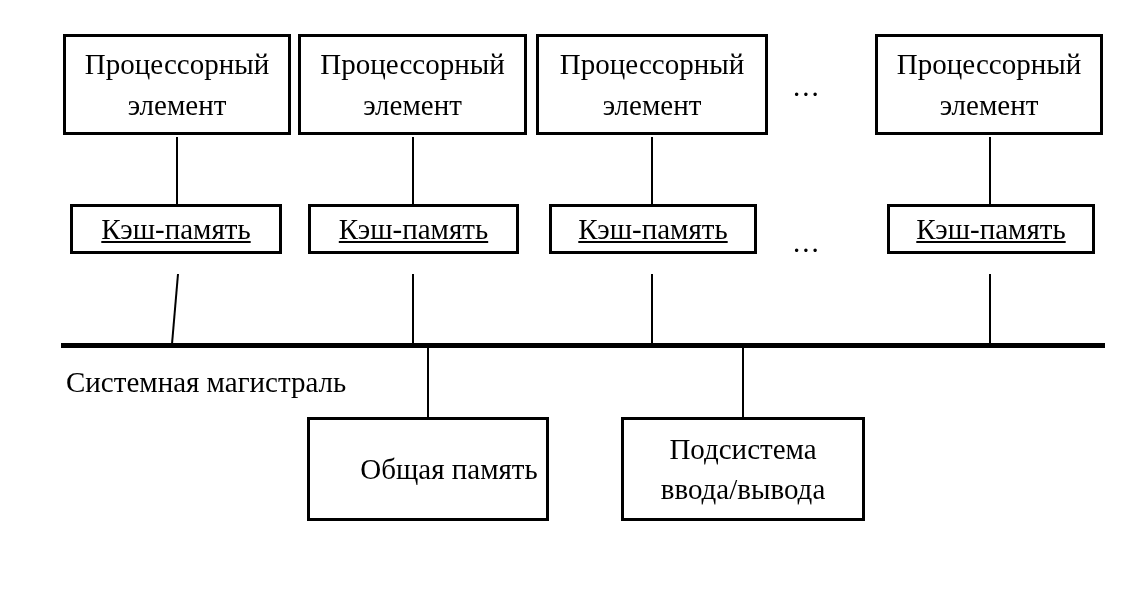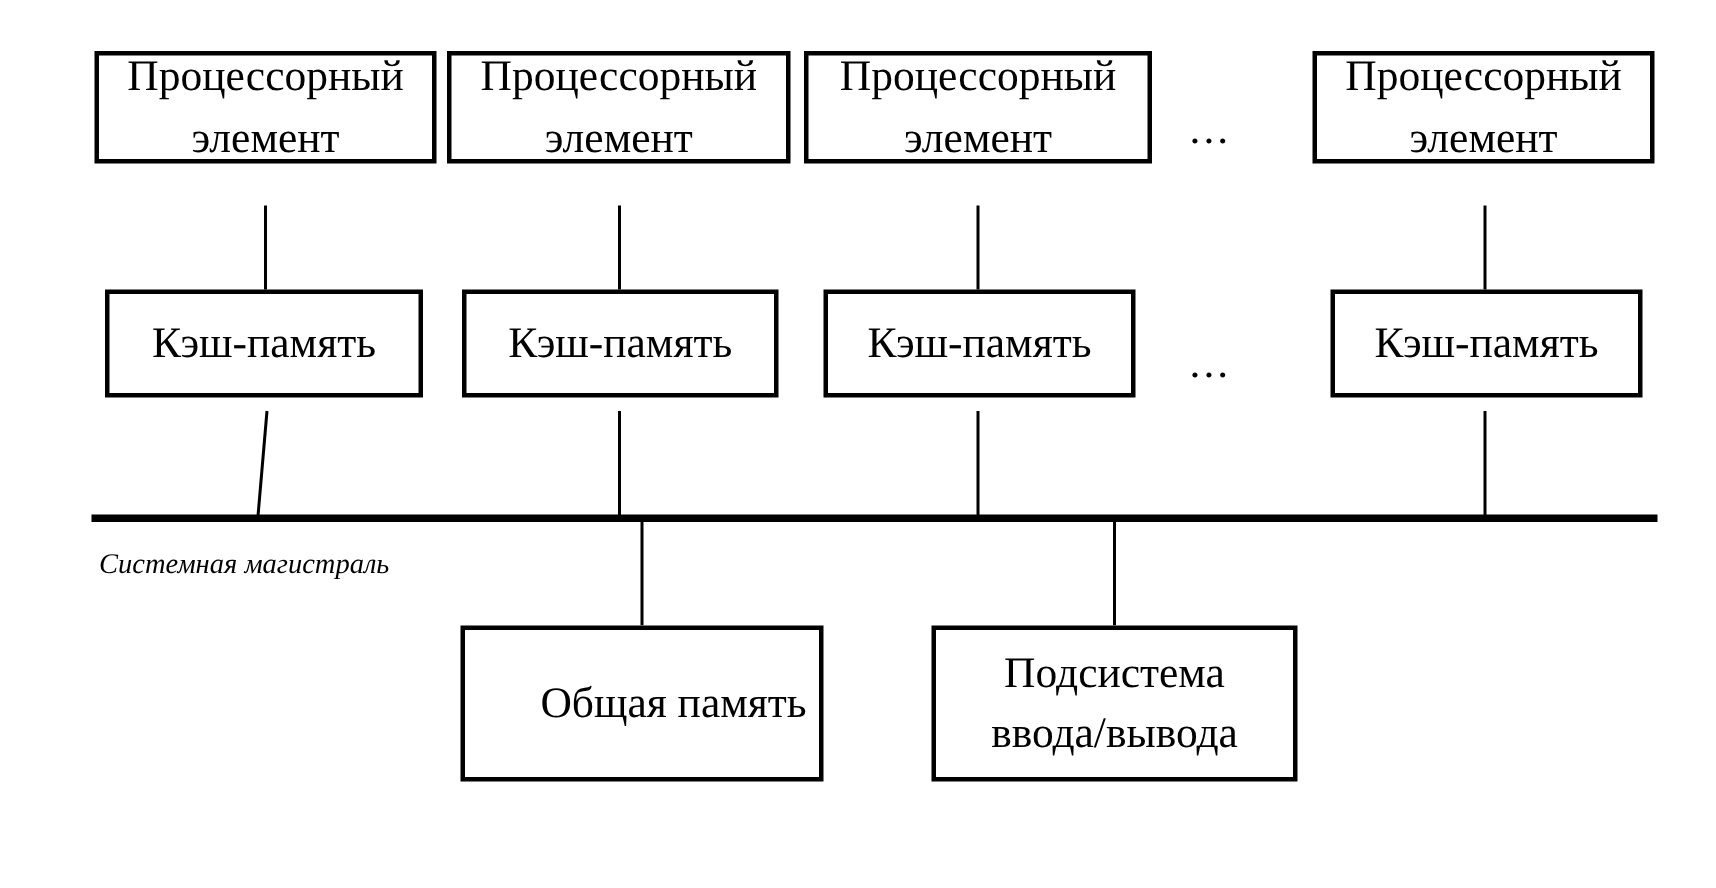--- a/index.html
+++ b/index.html
@@ -21,22 +21,22 @@
     box-sizing: border-box;
     border: 3px solid #000000;
     background: #ffffff;
     display: flex;
     align-items: center;
     justify-content: center;
     text-align: center;
     font-size: 29px;
     line-height: 1.38;
   }
-  .proc  { top: 34px;  height: 75px; }
-  .cache { top: 193px; height: 72px;  }
+  .proc  { top: 34px;  height: 101px; }
+  .cache { top: 204px; height: 50px; text-decoration: underline;  }
   .lower { top: 417px; height: 104px; padding-left: 42px; }
   .proc-1  { left: 63px;  width: 228px; }
   .proc-2  { left: 298px; width: 229px; }
   .proc-3  { left: 536px; width: 232px; }
   .proc-4  { left: 875px; width: 228px; }
   .cache-1 { left: 70px;  width: 212px; }
   .cache-2 { left: 308px; width: 211px; }
   .cache-3 { left: 549px; width: 208px; }
   .cache-4 { left: 887px; width: 208px; }
   .shared  { left: 307px; width: 242px; }
@@ -54,23 +54,22 @@
     left: 61px;
     top: 343px;
     width: 1044px;
     height: 5px;
     background: #000000;
   }
   .bus-label {
     position: absolute;
     left: 66px;
     top: 366px;
-    font-size: 19px;
+    font-size: 29px;
     white-space: nowrap;
-    font-style: italic;
   }
   .dots {
     position: absolute;
     font-size: 29px;
     letter-spacing: 2px;
   }
   .dots-top   { left: 793px; top: 70px;  }
   .dots-cache { left: 793px; top: 226px; }
 </style>
 </head>

